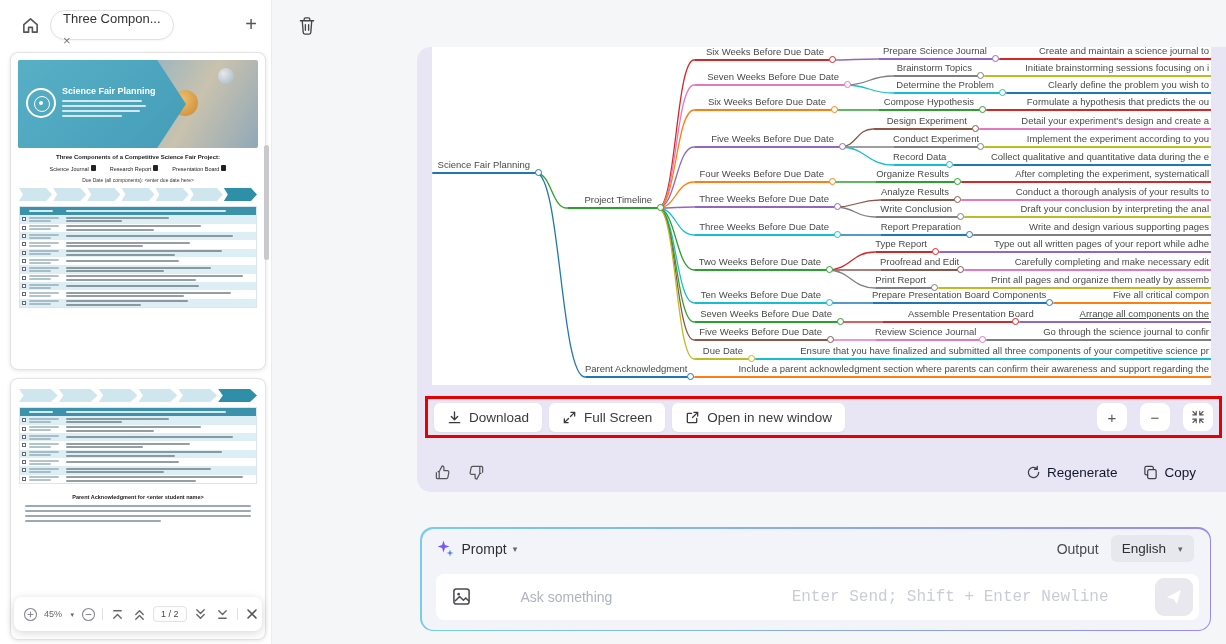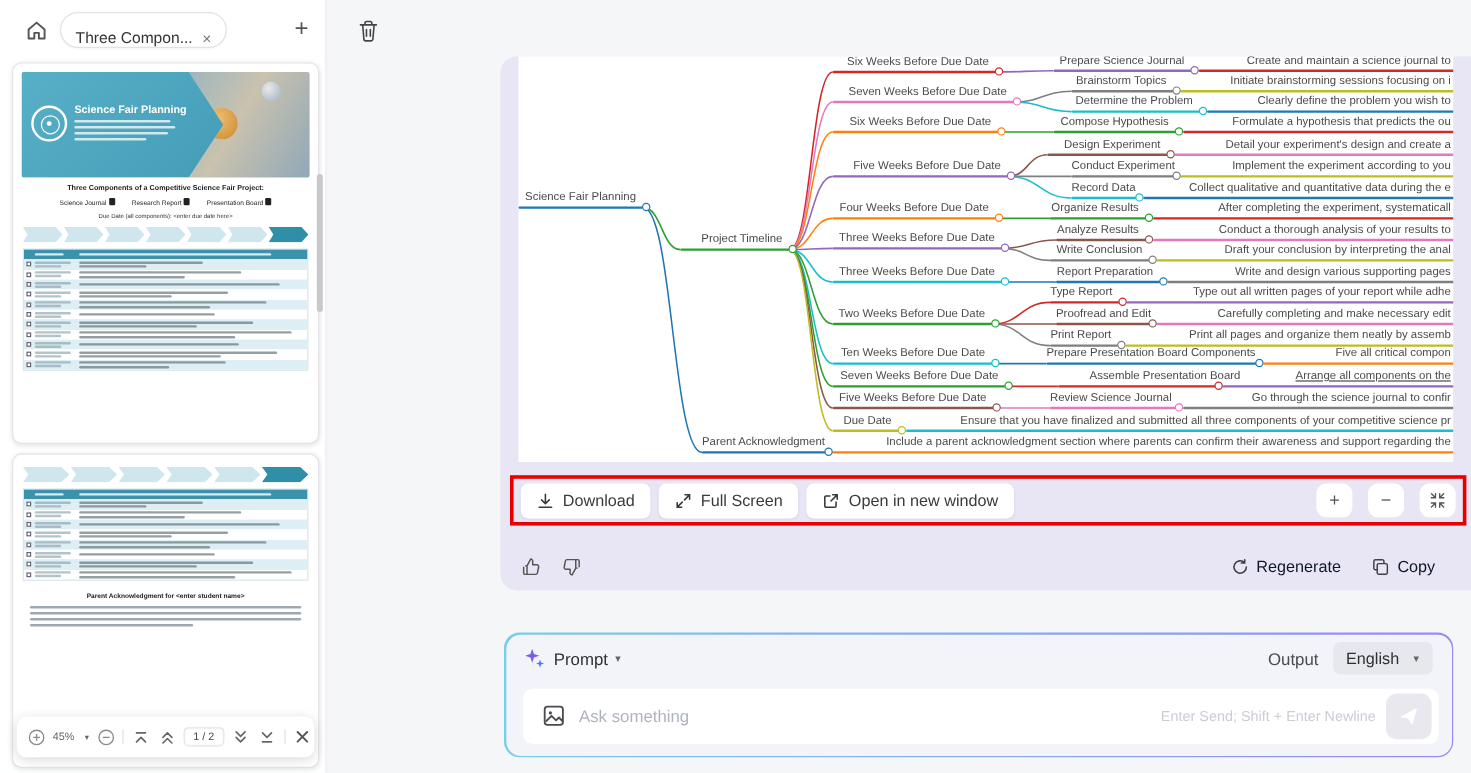--- a/index.html
+++ b/index.html
@@ -2,21 +2,21 @@
 <html><head>
 <meta charset="utf-8">
 <style>
   * { margin:0; padding:0; box-sizing:border-box; }
   html,body { width:1226px; height:644px; font-family:"Liberation Sans", sans-serif; background:#f5f6f8; overflow:hidden; }
 
   
   #sidebar { position:absolute; left:0; top:0; width:272px; height:644px; background:#ffffff; border-right:1px solid #ececee; }
   .side-top { position:absolute; left:0; top:0; width:100%; height:50px; display:flex; align-items:center; }
   .home-btn { margin-left:18px; width:24px; height:24px; display:flex; align-items:center; justify-content:center; cursor:pointer; }
-  .tab-pill { margin-left:8px; height:30px; border:1px solid #e2e2e6; border-radius:16px; background:#fff; display:flex; align-items:flex-end; padding:0 12px; gap:8px; box-shadow:0 1px 2px rgba(0,0,0,.04); }
+  .tab-pill { margin-left:8px; height:30px; border:1px solid #e2e2e6; border-radius:16px; background:#fff; display:flex; align-items:flex-start; padding:0 12px; gap:8px; box-shadow:0 1px 2px rgba(0,0,0,.04);flex-direction:column; }
   .tab-pill span.t { font-size:13px; color:#333; }
   .tab-pill .x { font-size:13px; color:#777; cursor:pointer; line-height:1; }
   .plus-btn { position:absolute; right:14px; top:13px; font-size:20px; color:#555; cursor:pointer; font-weight:300; }
 
   .thumb-card { position:absolute; left:10px; width:256px; background:#fff; border:1px solid #e3e3e6; border-radius:8px; box-shadow:0 1px 4px rgba(0,0,0,.10); overflow:hidden; }
   #thumb1 { top:52px; height:318px; }
   #thumb2 { top:378px; height:262px; }
 
   .banner { position:relative; margin:7px 7px 0 7px; height:88px; border-radius:2px; overflow:hidden;
             background:linear-gradient(120deg,#a9c3d2 0%,#8fb2c4 40%,#c9c2ae 70%,#90a8b8 100%); }
@@ -87,23 +87,23 @@
   #prompt-panel { width:100%; height:100%; background:#f2f4fa; border-radius:12px; position:relative; }
   .pp-top { position:absolute; left:0; top:0; width:100%; height:40px; display:flex; align-items:center; padding:0 16px; }
   .sparkle { position:relative; width:16px; height:16px; margin-right:8px; }
   .sp1 { position:absolute; left:0; top:0; width:12px; height:12px; background:#7a5cf0; clip-path:polygon(50% 0,62% 38%,100% 50%,62% 62%,50% 100%,38% 62%,0 50%,38% 38%); }
   .sp2 { position:absolute; left:9px; top:9px; width:7px; height:7px; background:#4a7df0; clip-path:polygon(50% 0,62% 38%,100% 50%,62% 62%,50% 100%,38% 62%,0 50%,38% 38%); }
   .pp-label { font-size:14px; color:#2f2f33; }
   .caret { font-size:9px; color:#666; margin-left:6px; }
   .pp-right { margin-left:auto; display:flex; align-items:center; gap:12px; }
   .out-label { font-size:14px; color:#4a4a50; }
   .lang-btn { background:#e7e8ed; border-radius:6px; padding:6px 11px; font-size:13.5px; color:#2f2f33; display:flex; align-items:center; gap:6px; cursor:pointer; }
-  .pp-input { position:absolute; left:14px; top:45px; width:763px; height:46px; background:#fff; border-radius:8px; display:flex; align-items:center; padding:0 6px 0 16px; }
+  .pp-input { position:absolute; left:14px; top:45px; width:763px; height:46px; background:#fff; border-radius:8px; display:flex; align-items:center; padding:0 6px 0 16px;gap:38px; }
   .ph { font-size:14px; color:#aeb3bd; margin-left:12px; }
-  .hint { margin-left:auto; font-size:12px; color:#c9cdd5; white-space:nowrap; margin-right:8px; }
+  .hint { margin-left:auto; font-size:16px; color:#c9cdd5; white-space:nowrap; margin-right:8px;font-family:Liberation Mono, monospace; }
   .send-btn { width:38px; height:38px; background:#e8e8ee; border-radius:9px; display:flex; align-items:center; justify-content:center; cursor:pointer; flex:none; }
 
   svg.ic { display:block; }
 </style>
 </head>
 <body>
 
 <div id="sidebar">
   <div class="side-top">
     <div class="home-btn">

